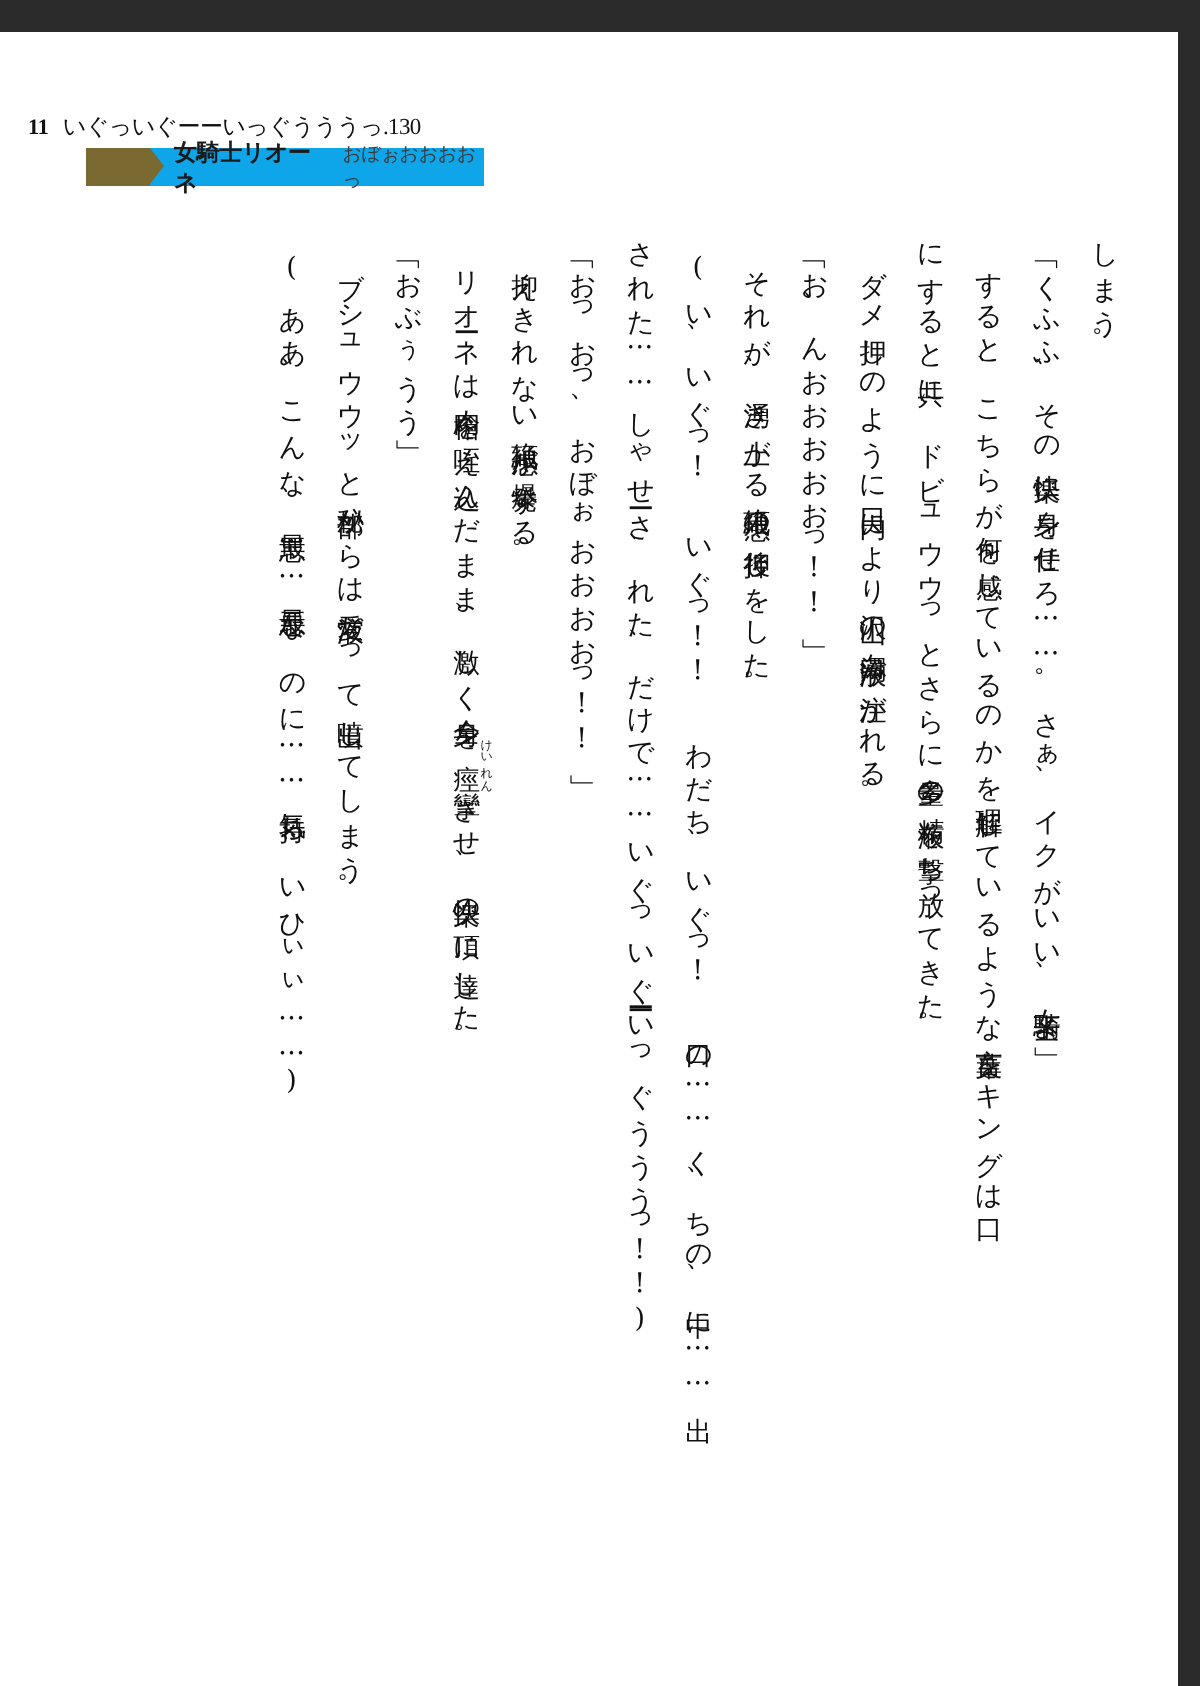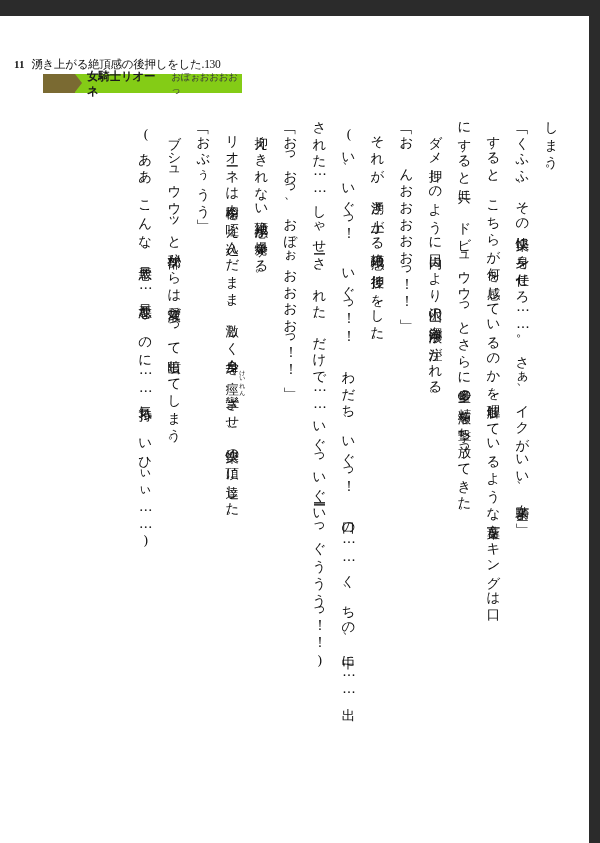--- a/index.html
+++ b/index.html
@@ -87,21 +87,21 @@
     right: -7px;
     top: 0;
     width: 0;
     height: 0;
     border-top: 9.5px solid transparent;
     border-bottom: 9.5px solid transparent;
     border-left: 7px solid #7a6a32;
   }
   .banner-body {
     flex: 1;
-    background: #84cc16;
+    background: #0ea5e9;
     display: flex;
     align-items: center;
     padding-left: 12px;
     gap: 10px;
   }
   .banner-main {
     font-size: 11.5px;
     color: #1b1b1b;
     font-weight: bold;
     letter-spacing: -0.2px;
@@ -144,21 +144,21 @@
 </head>
 <body>
 
 <div class="top-bar"></div>
 <div class="right-strip"></div>
 
 <div class="page">
 
   <div class="running-header">
     <span class="page-number">11</span>
-    <span class="header-title">湧き上がる絶頂感の後押しをした.130</span>
+    <span class="header-title">いぐっいぐーーいっぐうううっ.130</span>
   </div>
 
   <div class="chapter-banner">
     <div class="banner-tab"></div>
     <div class="banner-body">
       <span class="banner-main">女騎士リオーネ</span>
       <span class="banner-sub">おぼぉおおおおっ</span>
     </div>
   </div>
 

